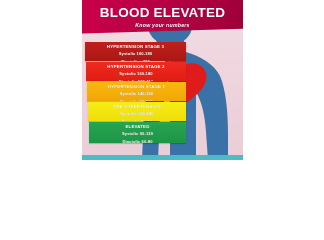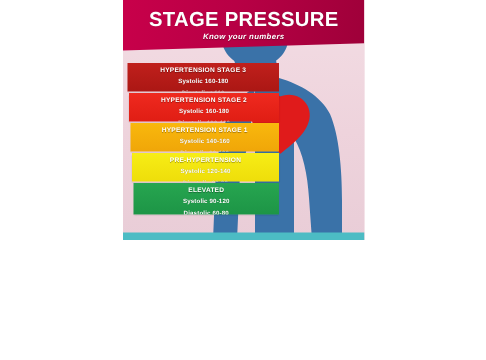--- a/index.html
+++ b/index.html
@@ -78,21 +78,21 @@
                  c-5.5,-9 -20,-9.5 -25,0.5
                  c-4.5,9 1.5,19 12.5,27.5
                  c2.5,2 4.5,3.5 5.5,4.5
                  c1,-1 3,-2.5 5.5,-4.5
                  c11,-8.5 17,-18.5 12.5,-27.5
                  c-5,-10 -19.5,-9.5 -25,-0.5 Z"></path>
       </g>
     </svg>
 
     <div id="header"></div>
-    <div id="title" class="shadowtxt">STAGE PRESSURE</div>
+    <div id="title" class="shadowtxt">BLOOD ELEVATED</div>
     <div id="subtitle" class="shadowtxt">Know your numbers</div>
 
     <div id="bands">
 
       <div class="band b0">
         <div class="bt shadowtxt">HYPERTENSION STAGE 3</div>
         <div class="bv shadowtxt">Systolic 160-180</div>
         <div class="bv shadowtxt">Diastolic &gt;110</div>
       </div>
 

